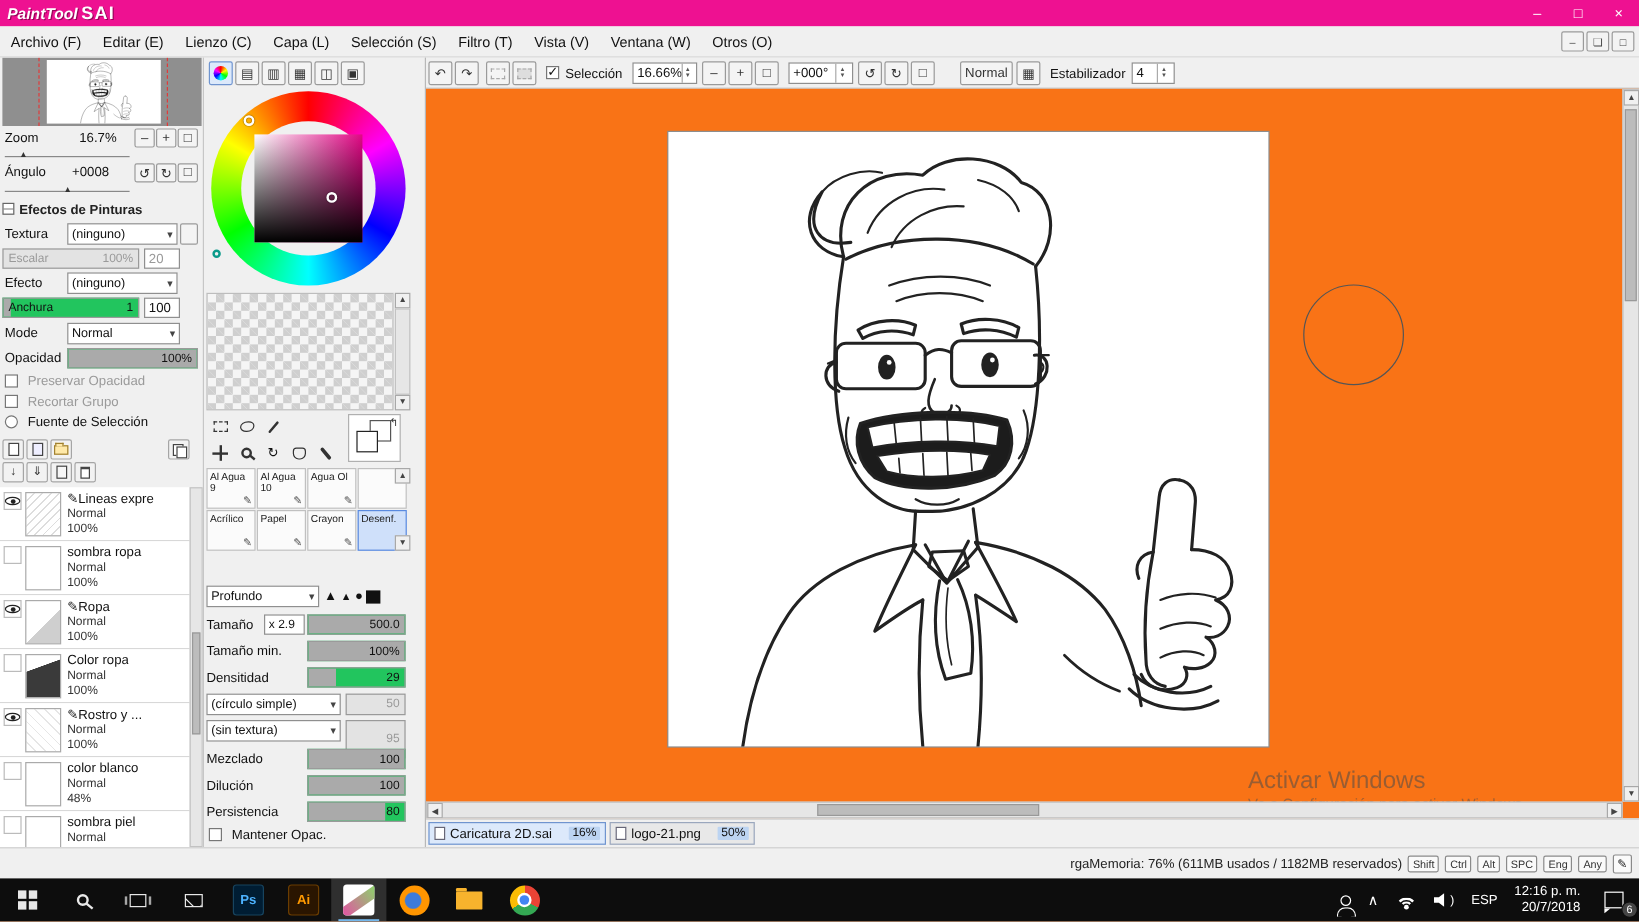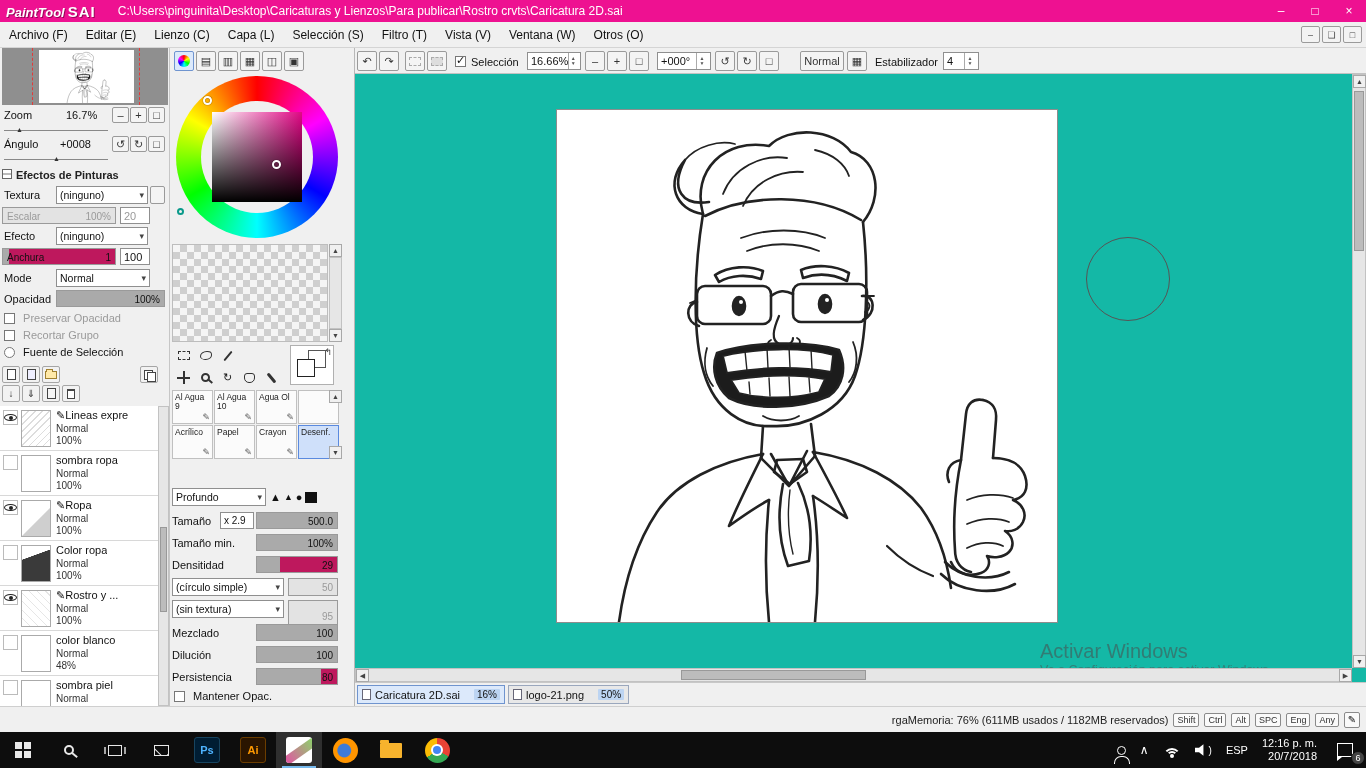--- a/index.html
+++ b/index.html
@@ -19,21 +19,21 @@
 .menu-item{padding:4px 9px;font-size:12px;color:#111}
 .mdi-btns{margin-left:auto;margin-right:4px;display:flex;gap:2px}
 .mdi-btn{width:19px;height:17px;background:#f3f3f3;border:1px solid #9a9a9a;border-radius:2px;display:flex;align-items:center;justify-content:center;font-size:9px;color:#444}
 
 .btn{background:#f4f4f4;border:1px solid #9a9a9a;border-radius:2px;display:flex;align-items:center;justify-content:center;color:#333;position:absolute}
 .btn.gray{color:#aaa}
 .field{background:#fff;border:1px solid #8f8f8f;display:flex;align-items:center;font-size:11px;padding:0 3px;position:absolute}
 .spin{margin-left:auto;width:11px;align-self:stretch;border-left:1px solid #aaa;display:flex;flex-direction:column;align-items:center;justify-content:center;font-size:5px;line-height:5px;color:#555}
 .dd{background:#fff;border:1px solid #8f8f8f;display:flex;align-items:center;font-size:10.5px;padding:0 3px;position:absolute}
 .dd::after{content:"▾";margin-left:auto;font-size:9px;color:#444}
-.slider{position:absolute;border:1px solid #9a9a9a;background:#be185d;overflow:hidden}
+.slider{position:absolute;border:1px solid #9a9a9a;background:#22c55e;overflow:hidden}
 .slider .fill{position:absolute;left:0;top:0;bottom:0;background:#aaa}
 .slider .lab{position:absolute;left:4px;top:50%;transform:translateY(-50%);font-size:10px;white-space:nowrap}
 .slider .val{position:absolute;right:4px;top:50%;transform:translateY(-50%);font-size:10px}
 .slider.dis{background:#e3e3e3}
 .slider.dis .lab,.slider.dis .val{color:#9a9a9a}
 .cb{width:11px;height:11px;border:1px solid #777;background:#fff;display:inline-block;position:relative;vertical-align:-2px;margin-right:5px;flex:none}
 .cb.on::after{content:"✓";position:absolute;left:0;top:-3px;font-size:11px;color:#111}
 .radio{width:11px;height:11px;border:1px solid #777;border-radius:50%;background:#fff;display:inline-block;vertical-align:-2px;margin-right:5px}
 .lab11{font-size:11px;position:absolute;white-space:nowrap}
 .gray{color:#9a9a9a}
@@ -92,21 +92,21 @@
 .mi-folder{width:12px;height:8px;background:#ffe9a8;border:1px solid #a08030;position:relative}
 .mi-folder::before{content:"";position:absolute;left:0;top:-3px;width:5px;height:2px;background:#ffe9a8;border:1px solid #a08030;border-bottom:none}
 .mi-trash{width:8px;height:10px;border:1px solid #444;border-top:2px solid #444;background:#fff}
 .mi-arrow{font-size:10px;color:#333;line-height:10px}
 .mi-pages{width:10px;height:10px;position:relative}
 .mi-pages::before,.mi-pages::after{content:"";position:absolute;width:7px;height:8px;background:#fff;border:1px solid #444}
 .mi-pages::after{left:3px;top:2px}
 
 .toolbar{left:355px;top:48px;width:1011px;height:26px;background:#f0f0f0;border-bottom:1px solid #c2c2c2}
 
-.viewport{left:355px;top:74px;width:1011px;height:608px;background:#14b8a6;overflow:hidden}
+.viewport{left:355px;top:74px;width:1011px;height:608px;background:#f97316;overflow:hidden}
 .canvas-white{position:absolute;left:202px;top:36px;width:500px;height:512px;background:#fff;box-shadow:0 0 0 1px #8d8d8d}
 .loose-circle{position:absolute;left:731px;top:163px;width:84px;height:84px;border:1.5px solid #555;border-radius:50%}
 .watermark{position:absolute;left:685px;top:566px;width:300px;text-align:left;pointer-events:none}
 .watermark .w1{font-size:20px;color:rgba(75,75,75,.55)}
 .watermark .w2{font-size:12.5px;color:rgba(75,75,75,.5)}
 
 .tabbar{left:355px;top:682px;width:1011px;height:24px;background:#f0f0f0;border-top:1px solid #c8c8c8;display:flex;align-items:center;padding-left:2px;gap:3px}
 .tab{height:19px;display:flex;align-items:center;gap:4px;border:1px solid #9aa7bd;background:#e8e8e8;padding:0 4px;font-size:11px}
 .tab.active{background:#dce9fb;border-color:#6f94cf}
 .tab .pageicon{width:9px;height:11px;background:#fff;border:1px solid #667}
@@ -234,21 +234,20 @@
   </symbol>
 </svg>
 
 <div class="screen">
 
   <div class="abs titlebar">
     <span class="logo">
         <i>PaintTool</i>
         <b>SAI</b>
       </span>
-    <span class="tpath">C:\Users\pinguinita\Desktop\Caricaturas y Lienzos\Para publicar\Rostro crvts\Caricatura 2D.sai</span>
     <span class="wbtns">
       <span class="wbtn">–</span>
       <span class="wbtn">□</span>
       <span class="wbtn">×</span>
     </span>
   </div>
 
   <div class="abs menubar">
     <span class="menu-item">Archivo (F)</span>
     <span class="menu-item">Editar (E)</span>

